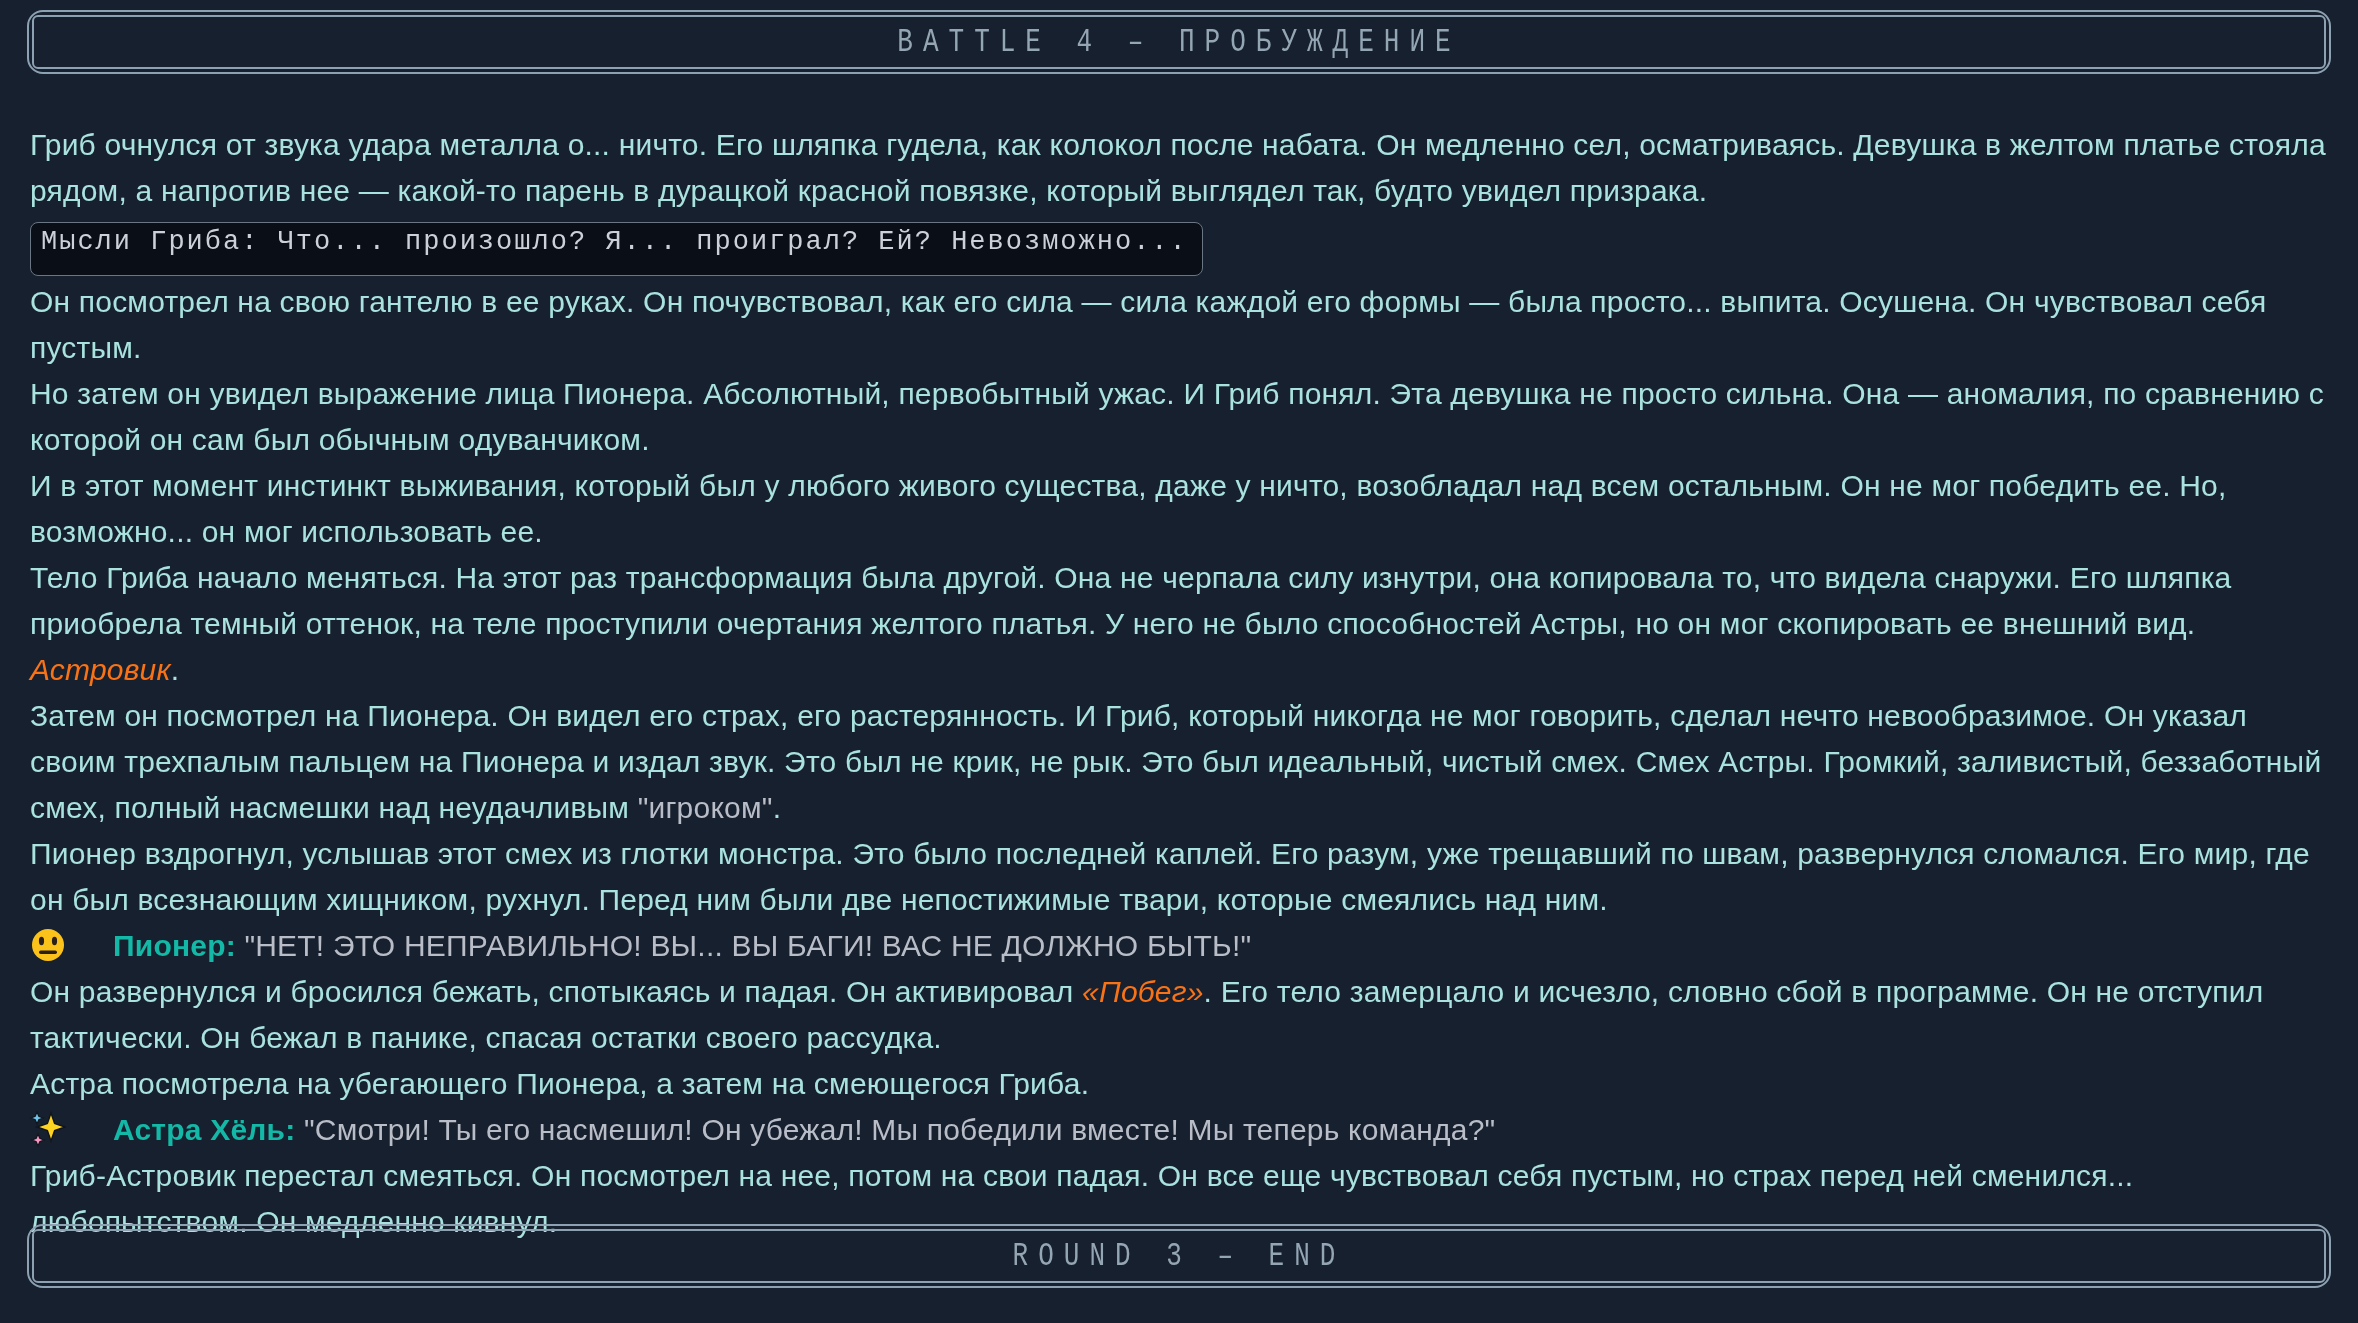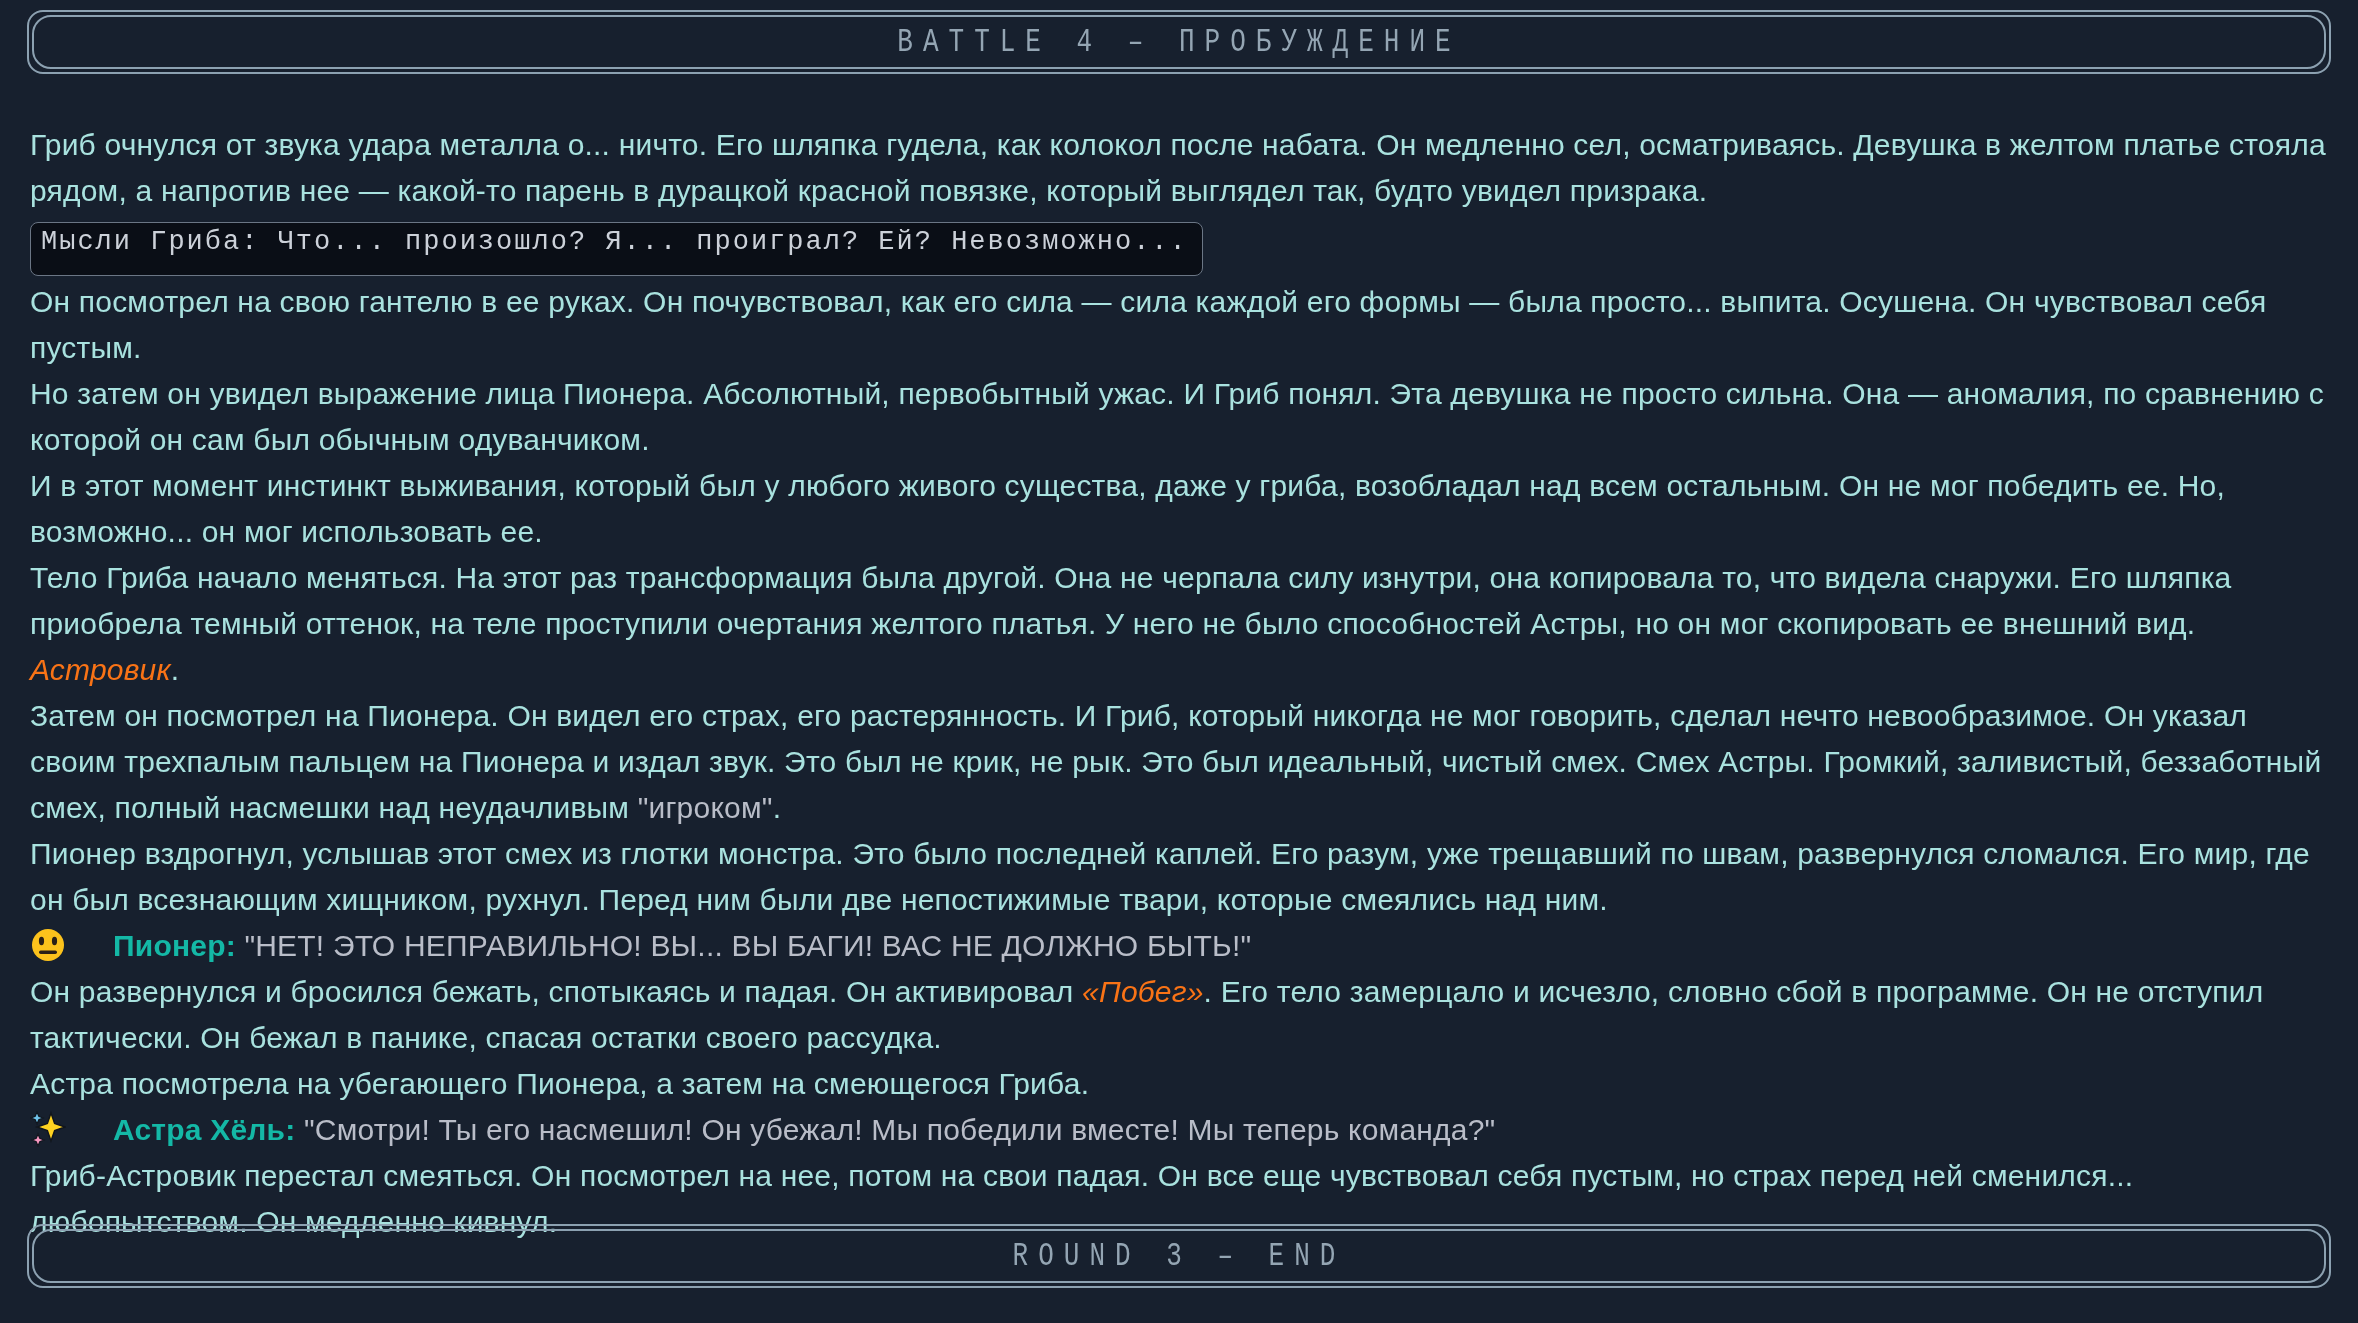--- a/index.html
+++ b/index.html
@@ -22,21 +22,21 @@
     border: 2px solid #8ca1b1;
     border-radius: 16px;
     padding: 3px;
     box-sizing: border-box;
     background: transparent;
   }
   .frame-box.top { top: 10px; }
   .frame-box.bottom { top: 1224px; }
   .frame-inner {
     border: 2px solid #8ca1b1;
-    border-radius: 19px;
+    border-radius: 6px;
     height: 50px;
     display: flex;
     align-items: center;
     justify-content: center;
   }
   .frame-title {
     display: inline-block;
     font-family: "Liberation Mono", monospace;
     font-size: 26px;
     letter-spacing: 10px;
@@ -92,21 +92,21 @@
   <div class="frame-inner">
     <span class="frame-title">BATTLE 4 – ПРОБУЖДЕНИЕ</span>
   </div>
 </div>
 
 <div class="narrative">
     <div class="para"><span class="seg-n">Гриб очнулся от звука удара металла о... ничто. Его шляпка гудела, как колокол после набата. Он медленно сел, осматриваясь. Девушка в желтом платье стояла рядом, а напротив нее — какой-то парень в дурацкой красной повязке, который выглядел так, будто увидел призрака.</span></div>
     <div class="code-line"><span class="code-chip">Мысли Гриба: Что... произошло? Я... проиграл? Ей? Невозможно...</span></div>
     <div class="para"><span class="seg-n">Он посмотрел на свою гантелю в ее руках. Он почувствовал, как его сила — сила каждой его формы — была просто... выпита. Осушена. Он чувствовал себя пустым.</span></div>
     <div class="para"><span class="seg-n">Но затем он увидел выражение лица Пионера. Абсолютный, первобытный ужас. И Гриб понял. Эта девушка не просто сильна. Она — аномалия, по сравнению с которой он сам был обычным одуванчиком.</span></div>
-    <div class="para"><span class="seg-n">И в этот момент инстинкт выживания, который был у любого живого существа, даже у гриба, возобладал над всем остальным. Он не мог победить ее. Но, возможно... он мог использовать ее.</span></div>
+    <div class="para"><span class="seg-n">И в этот момент инстинкт выживания, который был у любого живого существа, даже у ничто, возобладал над всем остальным. Он не мог победить ее. Но, возможно... он мог использовать ее.</span></div>
     <div class="para"><span class="seg-n">Тело Гриба начало меняться. На этот раз трансформация была другой. Она не черпала силу изнутри, она копировала то, что видела снаружи. Его шляпка приобрела темный оттенок, на теле проступили очертания желтого платья. У него не было способностей Астры, но он мог скопировать ее внешний вид. </span><span class="seg-i">Астровик</span><span class="seg-n">.</span></div>
     <div class="para"><span class="seg-n">Затем он посмотрел на Пионера. Он видел его страх, его растерянность. И Гриб, который никогда не мог говорить, сделал нечто невообразимое. Он указал своим трехпалым пальцем на Пионера и издал звук. Это был не крик, не рык. Это был идеальный, чистый смех. Смех Астры. Громкий, заливистый, беззаботный смех, полный насмешки над неудачливым </span><span class="seg-q">"игроком"</span><span class="seg-n">.</span></div>
     <div class="para"><span class="seg-n">Пионер вздрогнул, услышав этот смех из глотки монстра. Это было последней каплей. Его разум, уже трещавший по швам, развернулся сломался. Его мир, где он был всезнающим хищником, рухнул. Перед ним были две непостижимые твари, которые смеялись над ним.</span></div>
     <div class="para"><svg class="emoji-svg" viewBox="0 0 36 36">
         <circle cx="18" cy="18" r="16" fill="#fcc21c"></circle>
         <ellipse cx="11.5" cy="14" rx="2.6" ry="4.2" fill="#2a2017"></ellipse>
         <ellipse cx="24.5" cy="14" rx="2.6" ry="4.2" fill="#2a2017"></ellipse>
         <rect x="9" y="23.5" width="18" height="3.4" rx="1.7" fill="#2a2017"></rect>
       </svg><span class="speaker">Пионер: </span><span class="seg-q">"НЕТ! ЭТО НЕПРАВИЛЬНО! ВЫ... ВЫ БАГИ! ВАС НЕ ДОЛЖНО БЫТЬ!"</span></div>
     <div class="para"><span class="seg-n">Он развернулся и бросился бежать, спотыкаясь и падая. Он активировал </span><span class="seg-i">«Побег»</span><span class="seg-n">. Его тело замерцало и исчезло, словно сбой в программе. Он не отступил тактически. Он бежал в панике, спасая остатки своего рассудка.</span></div>

